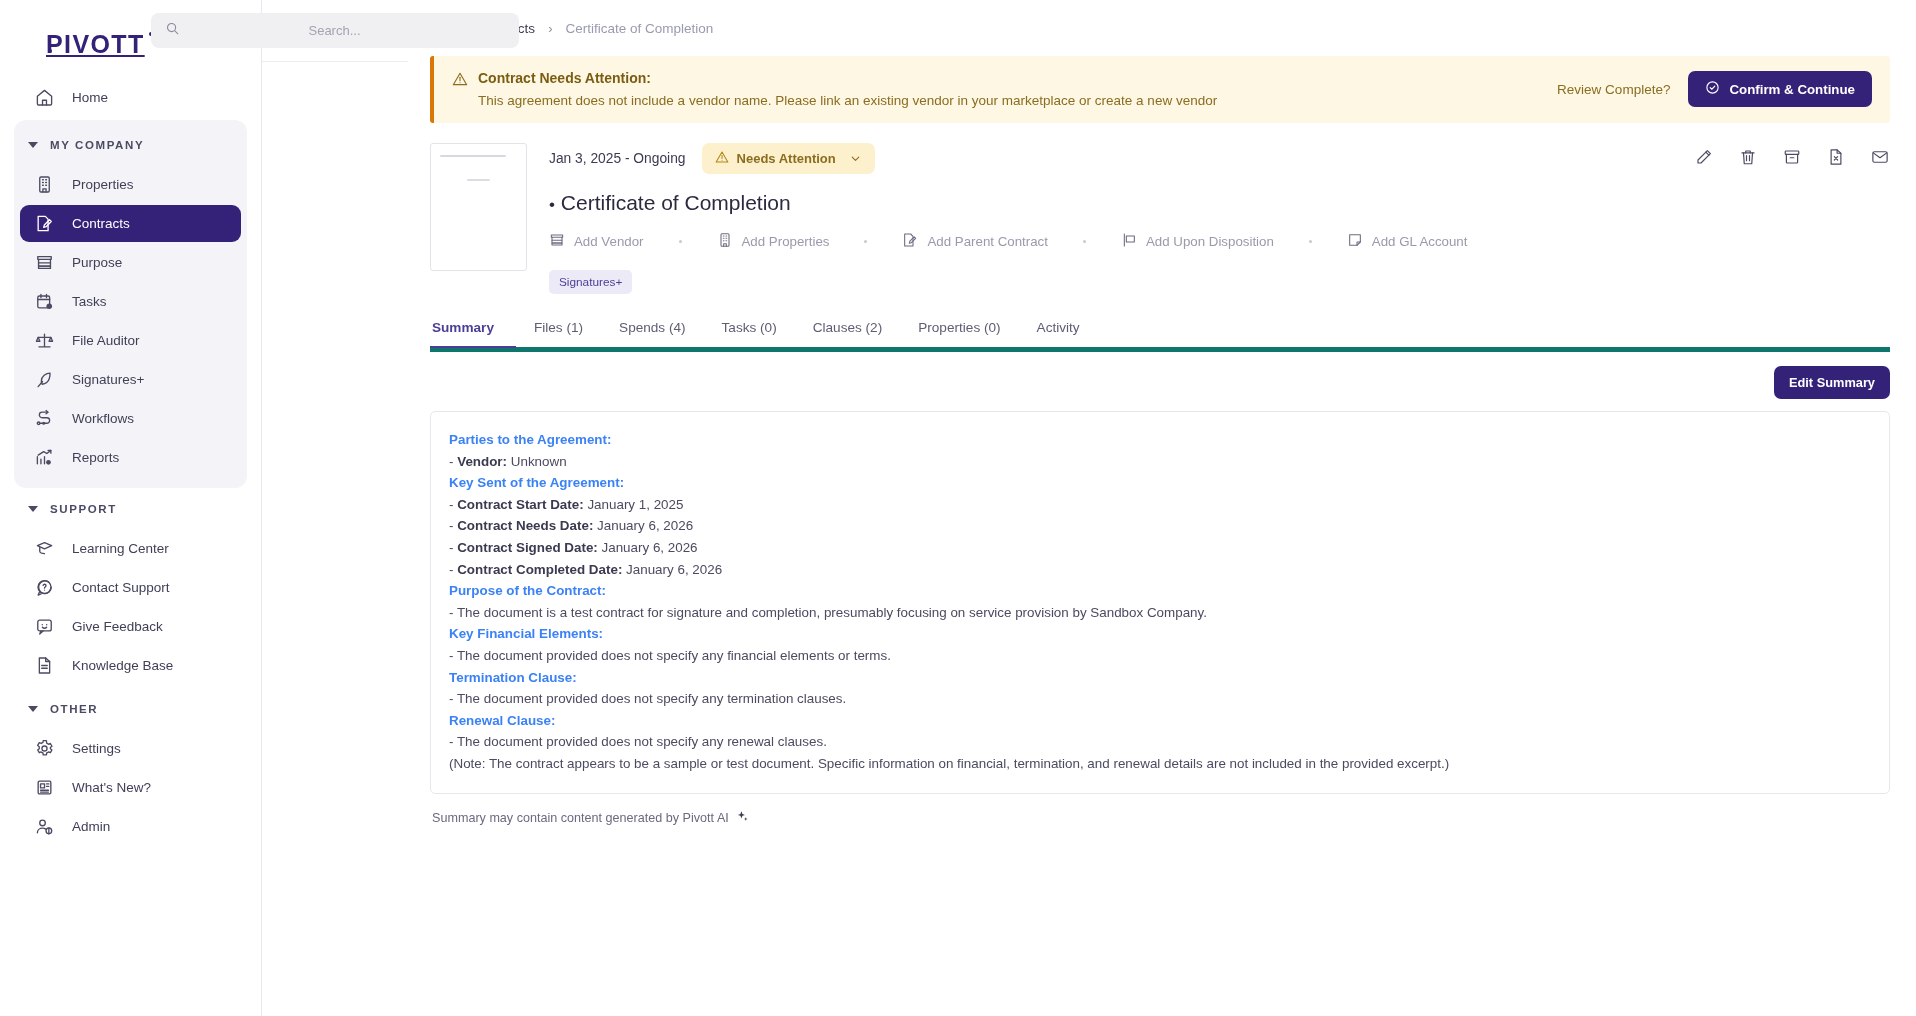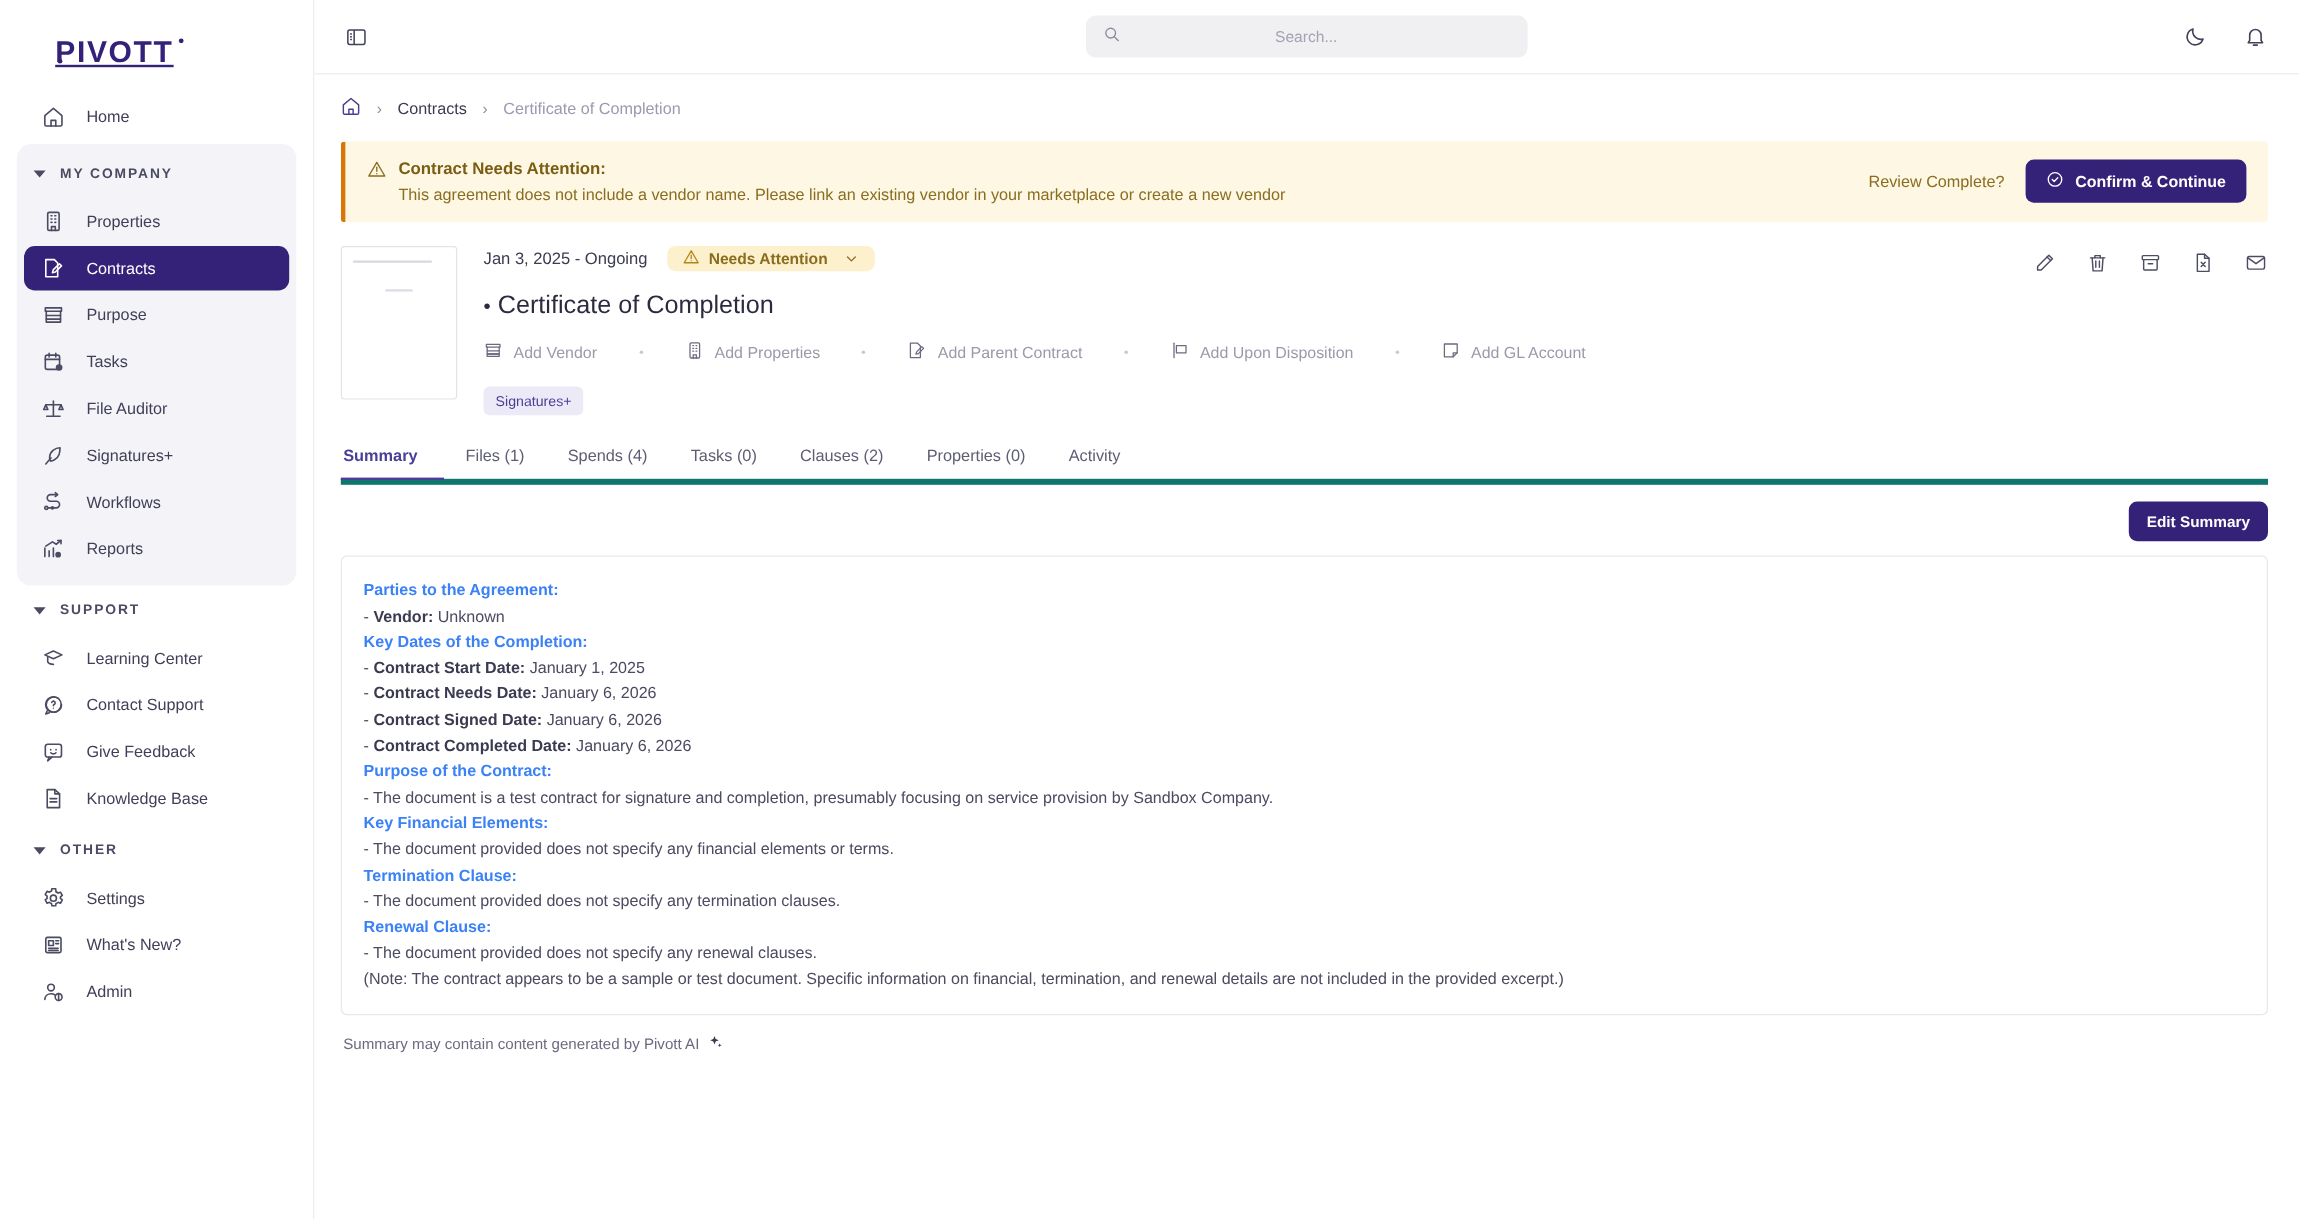--- a/index.html
+++ b/index.html
@@ -62,21 +62,21 @@
   }
   .nav-item.active { background: #342279; color: #ffffff; }
   .nav-item .ico { width: 21px; height: 21px; flex: 0 0 21px;
                    display: flex; align-items: center; justify-content: center; }
   .nav-item .ico svg { width: 19px; height: 19px; stroke: #4b4b63;
                        fill: none; stroke-width: 1.7; stroke-linecap: round; stroke-linejoin: round; }
   .nav-item.active .ico svg { stroke: #ffffff; }
   .nav-item.home { padding-left: 14px; }
 
   
-  .main { flex: 1; display: flex; flex-direction: column; min-width: 0; background:#fff; }
+  .main { flex: 1; display: flex; flex-direction: row; min-width: 0; background:#fff; }
 
   .topbar {
     height: 62px; flex: 0 0 62px;
     border-bottom: 1px solid #ececf1;
     display: flex; align-items: center;
     padding: 0 26px 0 22px;
     position: relative;
   }
   .panel-toggle { width: 26px; height: 26px; display:flex; align-items:center; justify-content:center; cursor:pointer; }
   .panel-toggle svg { width: 18px; height: 18px; stroke:#41415a; fill:none; stroke-width:1.7; }
@@ -140,21 +140,21 @@
   }
   .thumb .ln { height: 2px; background: #d8d8e0; border-radius: 1px; margin-bottom: 4px; }
   .thumb .ln.w1 { width: 86%; }
   .thumb .ln.mid { width: 30%; margin: 22px auto 0 auto; background:#dcdce3; }
 
   .c-info { flex: 1; min-width: 0; }
   .c-row1 { display: flex; align-items: center; gap: 16px; }
   .c-date { font-size: 13.8px; color: #3b3b52; }
   .badge-attention {
     background: #fcf0cd; color: #8a6d1f; border-radius: 7px;
-    height: 21px; padding: 0 13px; display:flex; align-items:center; gap: 8px;
+    height: 31px; padding: 0 13px; display:flex; align-items:center; gap: 8px;
     font-size: 13px; font-weight: bold; cursor: pointer;
   }
   .badge-attention svg.warn { width: 14px; height: 14px; stroke:#b08516; fill:none; stroke-width:1.8; stroke-linecap:round; stroke-linejoin:round;}
   .badge-attention svg.chev { width: 13px; height: 13px; stroke:#8a6d1f; fill:none; stroke-width:2; stroke-linecap:round; stroke-linejoin:round; margin-left: 5px;}
 
   .c-title { font-size: 21px; color: #2b2b40; margin: 17px 0 0 0; font-weight: normal; }
   .c-title .bullet { font-size: 17px; }
 
   .meta-row { display: flex; align-items: center; gap: 12px; margin-top: 17px; flex-wrap: wrap; }
   .meta-item { display:flex; align-items:center; gap: 9px; color: #9a9aab; font-size: 13.3px; cursor: pointer; }
@@ -627,21 +627,21 @@
 
       <div class="summary-bar">
         <button class="btn-edit">Edit Summary</button>
       </div>
 
       <div class="summary-card">
         <div class="sum-line head">Parties to the Agreement:</div>
         <div class="sum-line">
           <span>- </span><b>Vendor:</b><span> Unknown</span>
         </div>
-        <div class="sum-line head">Key Dates of the Completion:</div>
+        <div class="sum-line head">Key Sent of the Agreement:</div>
         <div class="sum-line">
           <span>- </span><b>Contract Start Date:</b><span> January 1, 2025</span>
         </div>
         <div class="sum-line">
           <span>- </span><b>Contract Needs Date:</b><span> January 6, 2026</span>
         </div>
         <div class="sum-line">
           <span>- </span><b>Contract Signed Date:</b><span> January 6, 2026</span>
         </div>
         <div class="sum-line">

